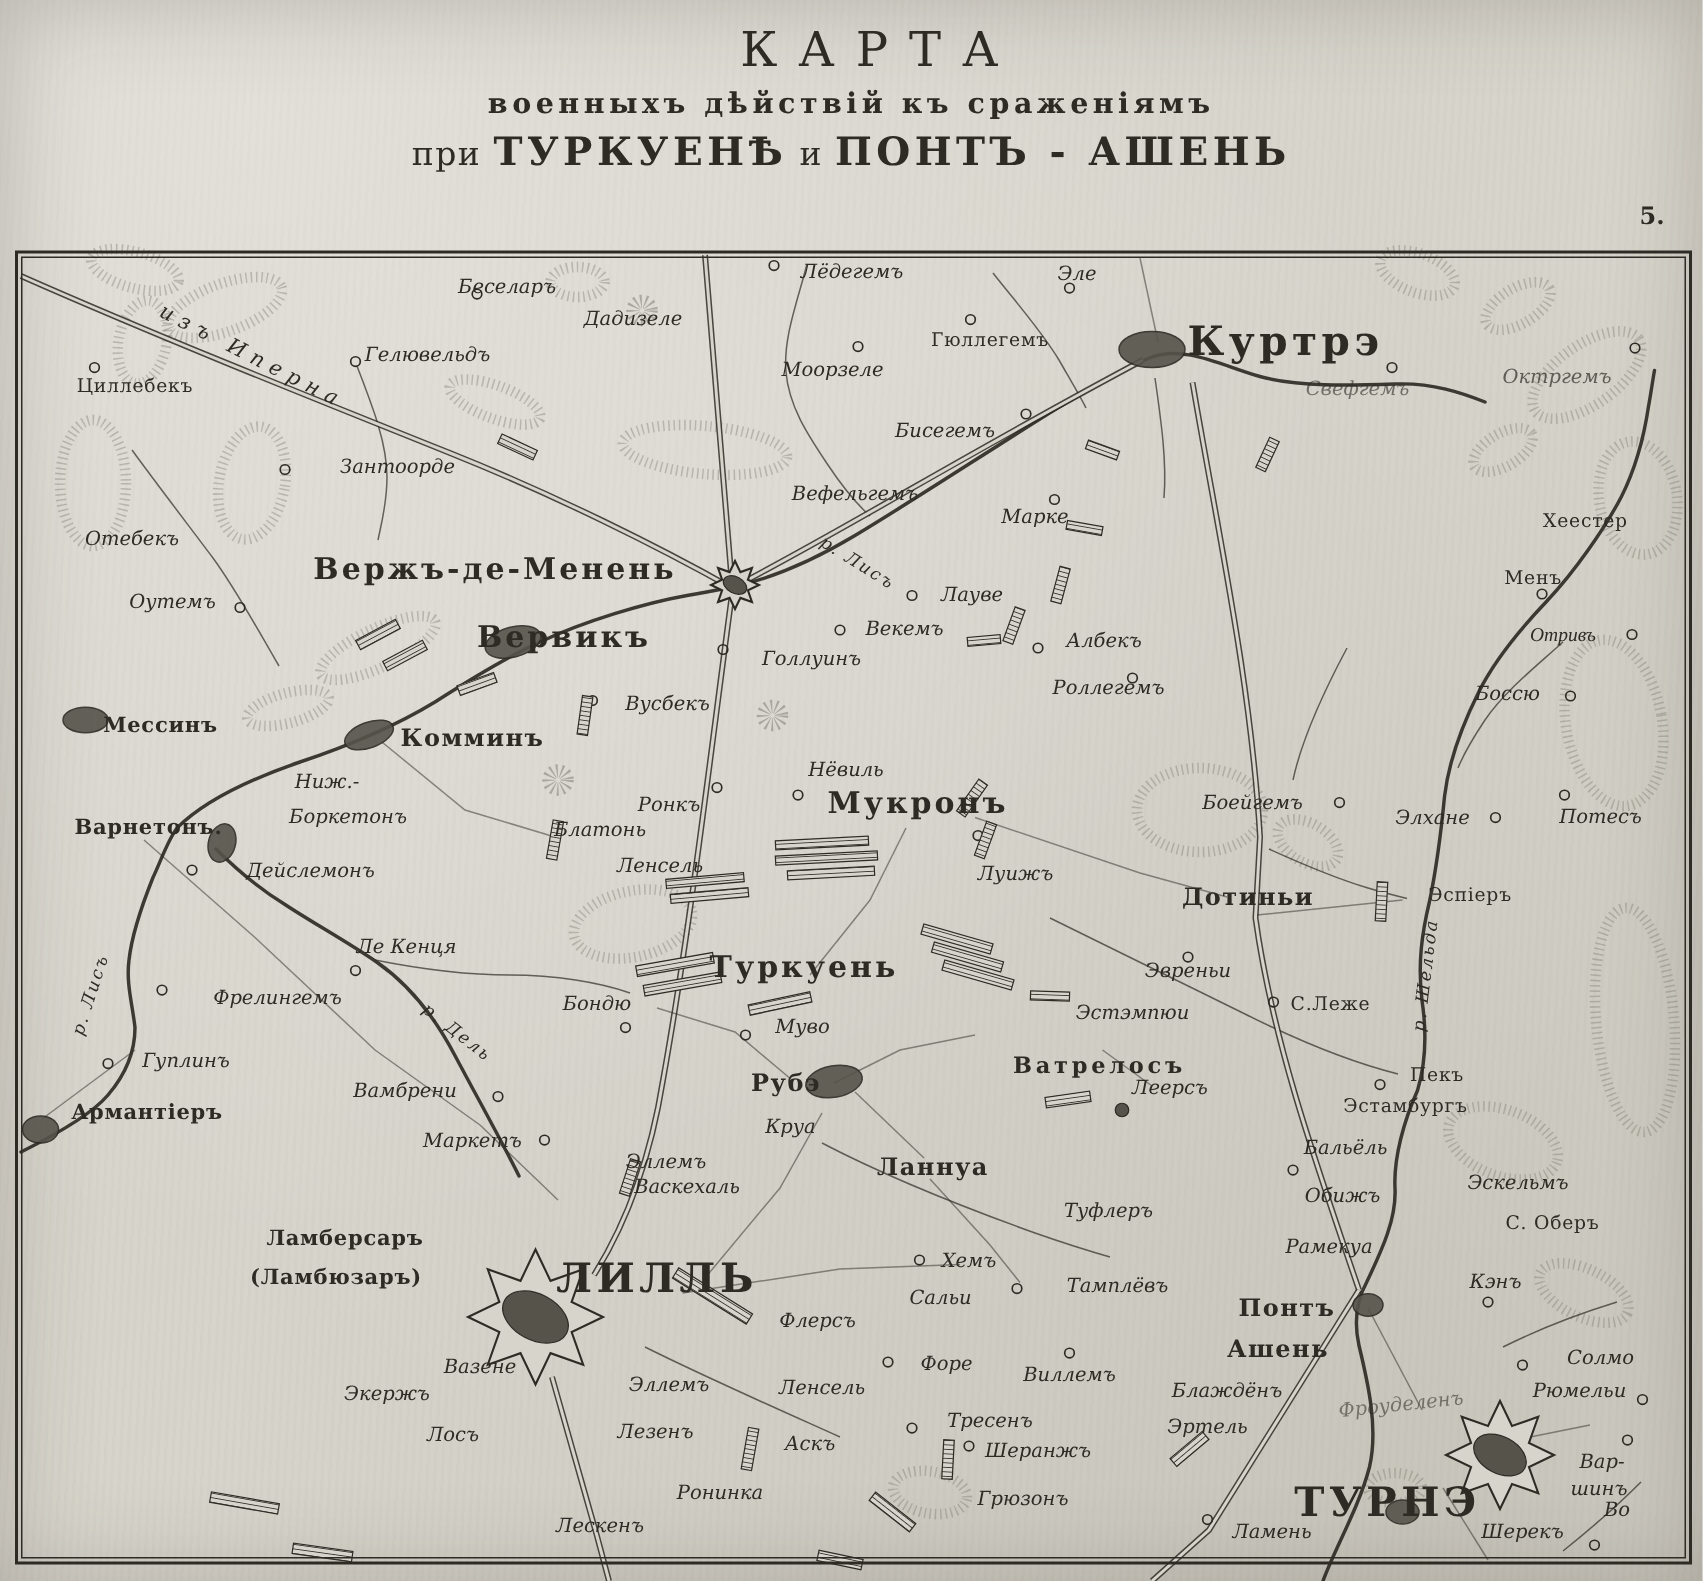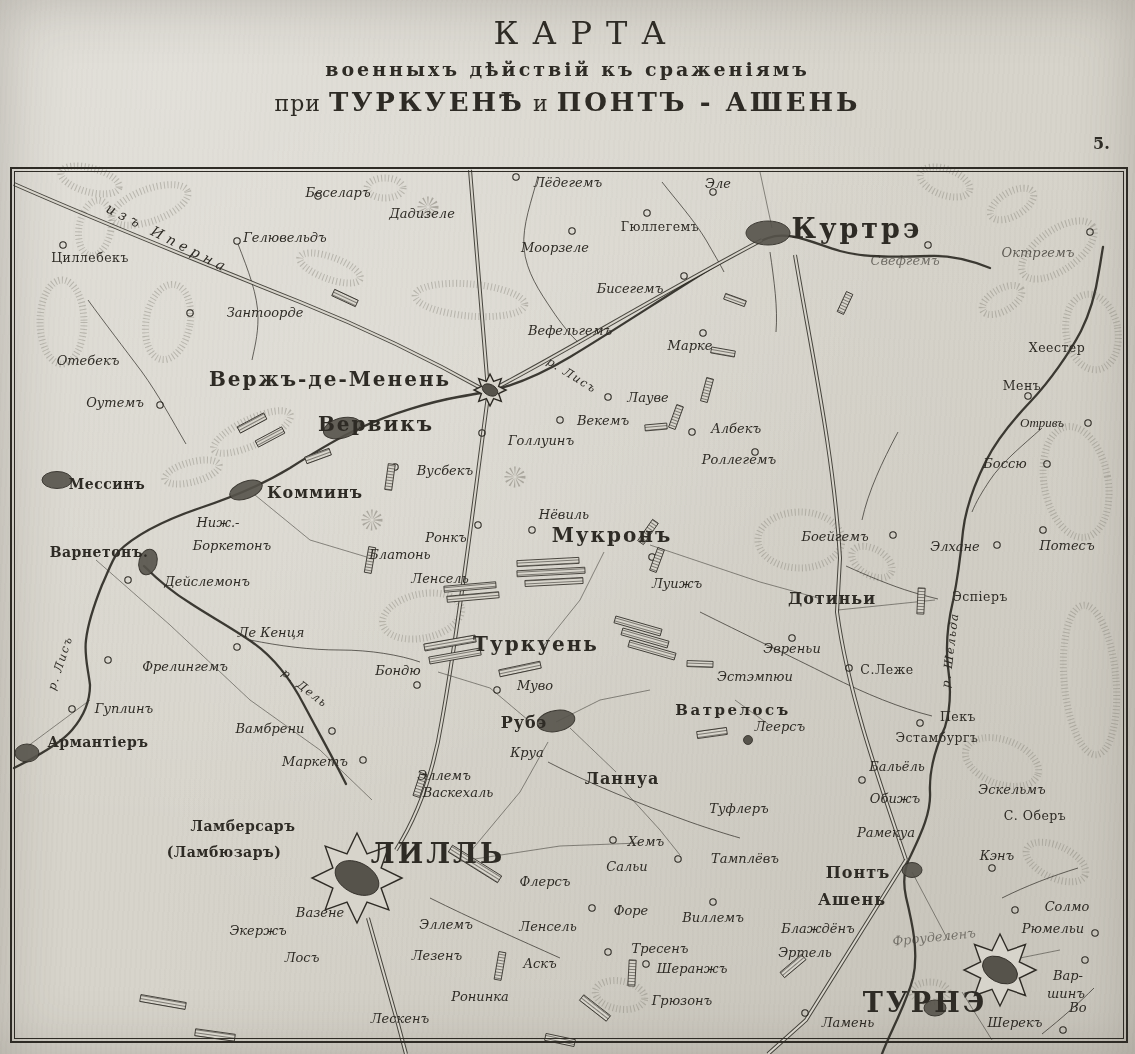--- a/index.html
+++ b/index.html
@@ -326,21 +326,21 @@
       <div class="lbl h3" style="left: 315px; top: 492px; transform: translate(-50%, -50%) rotate(0deg);">Комминъ</div>
       <div class="lbl h3" style="left: 524px; top: 722px; transform: translate(-50%, -50%) rotate(0deg);">Рубэ</div>
       <div class="lbl h3" style="left: 832px; top: 598px; transform: translate(-50%, -50%) rotate(0deg);">Дотиньи</div>
       <div class="lbl h3" style="left: 858px; top: 872px; transform: translate(-50%, -50%) rotate(0deg);">Понтъ</div>
       <div class="lbl h3" style="left: 852px; top: 899px; transform: translate(-50%, -50%) rotate(0deg);">Ашень</div>
       <div class="lbl h3s" style="left: 733px; top: 710px; transform: translate(-50%, -50%) rotate(0deg);">Ватрелосъ</div>
       <div class="lbl h3" style="left: 622px; top: 778px; transform: translate(-50%, -50%) rotate(0deg);">Ланнуа</div>
       <div class="lbl h4" style="left: 107px; top: 484px; transform: translate(-50%, -50%) rotate(0deg);">Мессинъ</div>
       <div class="lbl h4" style="left: 99px; top: 552px; transform: translate(-50%, -50%) rotate(0deg);">Варнетонъ.</div>
       <div class="lbl h4" style="left: 98px; top: 742px; transform: translate(-50%, -50%) rotate(0deg);">Армантіеръ</div>
-      <div class="lbl h4" style="left: 230px; top: 826px; transform: translate(-50%, -50%) rotate(0deg); margin-left: 13px;">Ламберсаръ</div>
+      <div class="lbl h4" style="left: 230px; top: 826px; transform: translate(-50%, -50%) rotate(0deg);">Ламберсаръ</div>
       <div class="lbl h4" style="left: 224px; top: 852px; transform: translate(-50%, -50%) rotate(0deg);">(Ламбюзаръ)</div>
       <div class="lbl sm" style="left: 90px; top: 257px; transform: translate(-50%, -50%) rotate(0deg);">Циллебекъ</div>
       <div class="lbl it" style="left: 338px; top: 192px; transform: translate(-50%, -50%) rotate(0deg);">Беселаръ</div>
       <div class="lbl it" style="left: 422px; top: 213px; transform: translate(-50%, -50%) rotate(0deg);">Дадизеле</div>
       <div class="lbl it" style="left: 285px; top: 237px; transform: translate(-50%, -50%) rotate(0deg);">Гелювельдъ</div>
       <div class="lbl it" style="left: 568px; top: 182px; transform: translate(-50%, -50%) rotate(0deg);">Лёдегемъ</div>
       <div class="lbl it" style="left: 718px; top: 183px; transform: translate(-50%, -50%) rotate(0deg);">Эле</div>
       <div class="lbl sm" style="left: 660px; top: 226px; transform: translate(-50%, -50%) rotate(0deg);">Гюллегемъ</div>
       <div class="lbl it" style="left: 555px; top: 247px; transform: translate(-50%, -50%) rotate(0deg);">Моорзеле</div>
       <div class="lbl it" style="left: 630px; top: 288px; transform: translate(-50%, -50%) rotate(0deg);">Бисегемъ</div>

